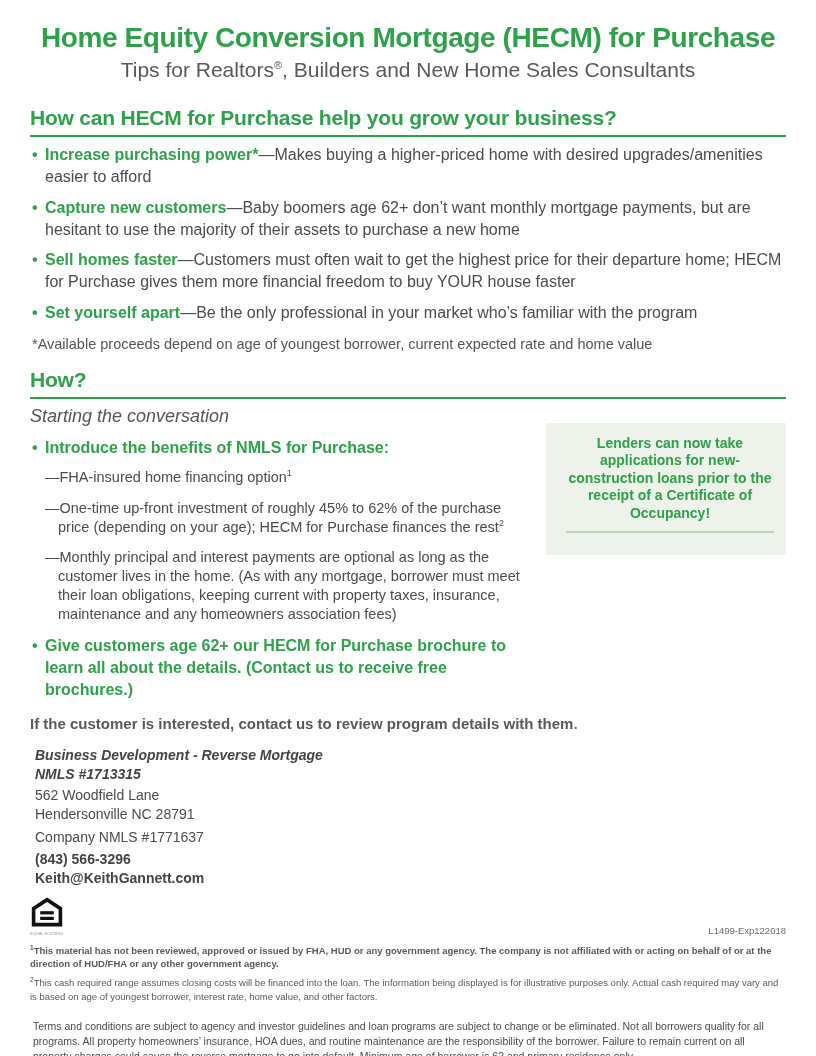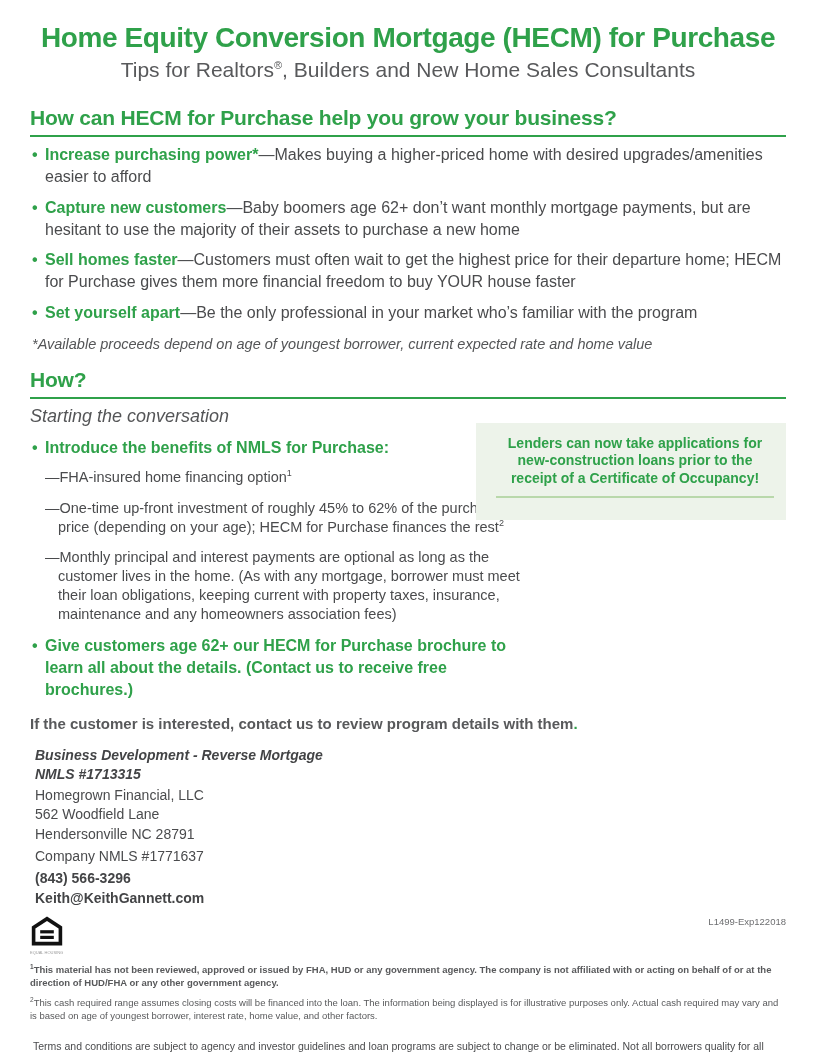--- a/index.html
+++ b/index.html
@@ -61,21 +61,20 @@
     position:absolute;
     left:2px; top:0;
     color:#2fa14a;
     font-weight:bold;
   }
   .bullet .lead { color:#2fa14a; font-weight:bold; }
   .bullet .rest { color:#4a4b4d; }
   .bullet.all-green { color:#2fa14a; font-weight:bold; }
   .asterisk-note {
     color:#545557;
-    font-style:italic;
     font-size:14.5px;
     margin:12px 0 16px 2px;
   }
   
   .sec2-wrap { position:relative; }
   .sec2-left { width:500px; }
   .dash-item {
     padding-left:28px;
     text-indent:-13px;
     font-size:14.5px;
@@ -83,21 +82,21 @@
     margin-bottom:11px;
     color:#4a4b4d;
   }
   .dash-item sup { font-size:9px; }
   .intro-bullet { margin-bottom:10px; }
   .closing-bullet { margin-top:2px; width:480px; }
   
   .callout {
     position:absolute;
     top:17px; right:0;
-    width:310px;
+    width:240px;
     background:#edf3ea;
     padding:12px 12px 14px 20px;
   }
   .callout-title {
     color:#2fa14a;
     font-weight:bold;
     font-size:14px;
     text-align:center;
     line-height:1.25;
     padding-bottom:9px;
@@ -121,20 +120,21 @@
   .contact-name { color:#2fa14a; font-weight:bold; font-size:15.5px; margin-bottom:3px; }
   .contact-role, .contact-nmls { font-weight:bold; font-style:italic; color:#434446; }
   .contact-nmls { margin-bottom:2px; }
   .contact-company-nmls { margin-top:3px; }
   .contact-phone, .contact-email { font-weight:bold; color:#434446; }
   .contact-phone { margin-top:3px; }
   
   .footer-row {
     display:flex;
     justify-content:space-between;
+    align-items:flex-end;
     margin-top:8px;
   }
   .ehl { width:34px; text-align:center; }
   .ehl-caption {
     font-size:4px;
     color:#9a9a9a;
     letter-spacing:0;
     white-space:nowrap;
     overflow:hidden;
   }
@@ -190,21 +190,20 @@
     <div class="callout">
       <div class="callout-title">Lenders can now take applications for new-construction loans prior to the receipt of a Certificate of Occupancy!</div>
     </div>
   </div>
 
   <div class="cta"><span>If the customer is interested, contact us to review program details with them</span><span class="green-period">.</span></div>
 
   <div class="contact">
     <div class="contact-role">Business Development - Reverse Mortgage</div>
     <div class="contact-nmls">NMLS #1713315</div>
-    <div class="contact-company">Homegrown Financial, LLC</div>
     <div class="contact-address1">562 Woodfield Lane</div>
     <div class="contact-address2">Hendersonville NC 28791</div>
     <div class="contact-company-nmls">Company NMLS #1771637</div>
     <div class="contact-phone">(843) 566-3296</div>
     <div class="contact-email">Keith@KeithGannett.com</div>
   </div>
 
   <div class="footer-row">
     <div class="ehl">
       <svg width="32" height="30" viewBox="0 0 40 36">

